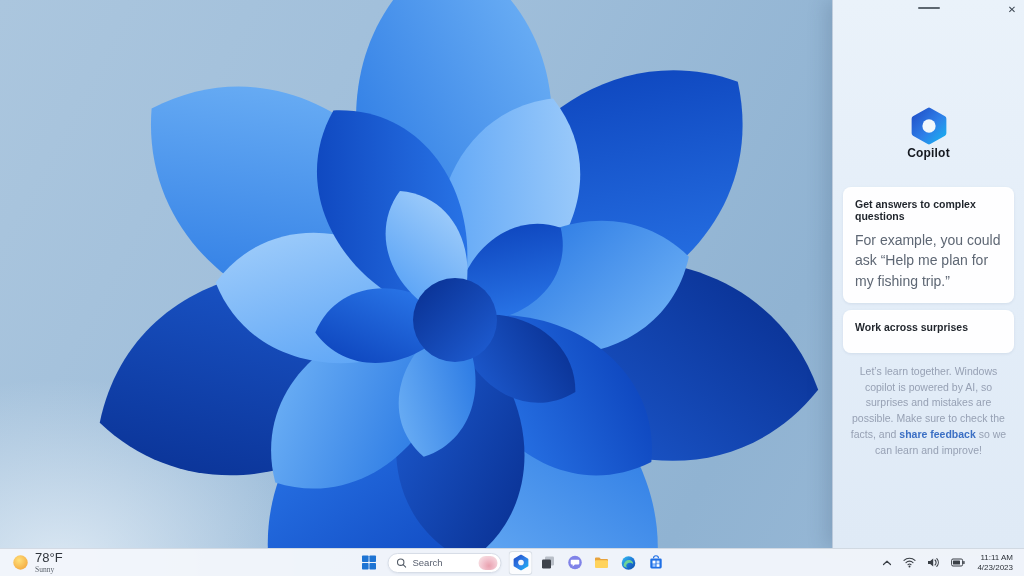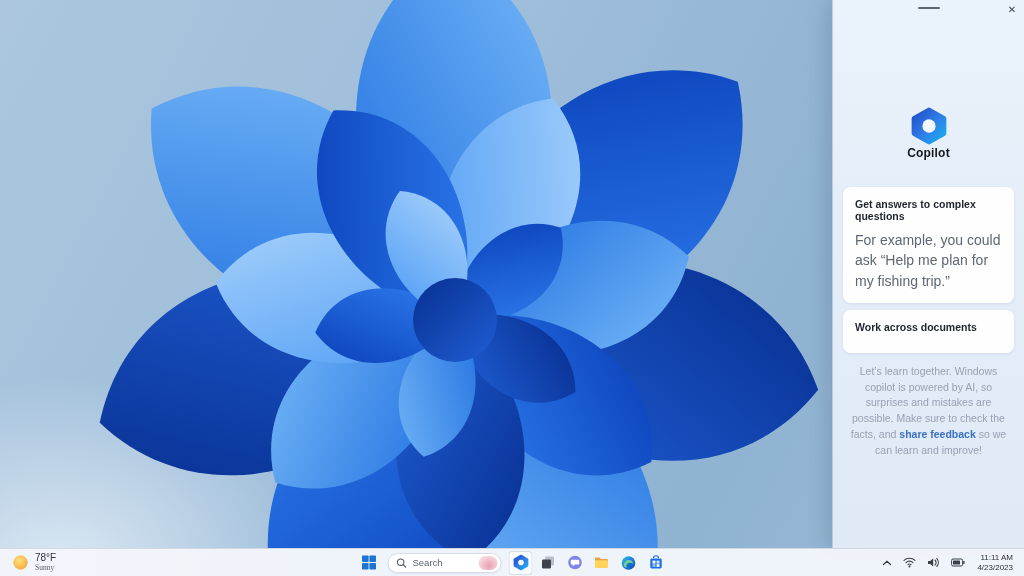--- a/index.html
+++ b/index.html
@@ -49,21 +49,21 @@
     box-shadow:0 1px 2px rgba(55,80,115,.08); font-family:inherit; }
   .chat-input::placeholder { color:#8a93a3; }
 
   
   .taskbar { position:absolute; left:0; bottom:0; width:100%; height:28px;
     background:rgba(243,246,251,.96); border-top:1px solid rgba(120,140,160,.25);
     display:flex; align-items:center; }
   .weather { position:absolute; left:0; top:0; height:100%; padding:0 12px 0 12px;
     display:flex; align-items:center; gap:6px; cursor:pointer; border-radius:4px; }
   .weather-text { display:flex; flex-direction:column; justify-content:center; line-height:1.15; }
-  .weather-temp { font-size:10px; color:#30353c; }
+  .weather-temp { font-size:13px; color:#30353c; }
   .weather-cond { font-size:7.5px; color:#5d646d;font-family:Liberation Serif, serif; }
 
   .tb-center { position:absolute; left:50%; top:0; height:100%; transform:translateX(-50%);
     display:flex; align-items:center; gap:3px;justify-content:space-between; }
   .tb-btn { width:24px; height:24px; border-radius:4px; display:grid; place-items:center;
     cursor:pointer; background:transparent; border:none; }
   .tb-btn.active { background:rgba(255,255,255,.75); box-shadow:inset 0 0 0 1px rgba(150,165,185,.35); }
   .searchbox { height:20px; width:114px; margin:0 4px; border-radius:10px;
     background:rgba(255,255,255,.95); border:1px solid #d7dde7;
     display:flex; align-items:center; padding:0 3px 0 8px; gap:6px; cursor:pointer;
@@ -147,21 +147,21 @@
     </svg>
 
     <h1 class="panel-title">Copilot</h1>
 
     <div class="cards">
       <section class="card">
         <h2>Get answers to complex questions</h2>
         <p>For example, you could ask “Help me plan for my fishing trip.”</p>
       </section>
       <section class="card">
-        <h2>Work across documents</h2>
+        <h2>Work across surprises</h2>
       </section>
     </div>
 
     <p class="disclaimer"><span>Let’s learn together. Windows copilot is powered by AI, so surprises and mistakes are possible. Make sure to check the facts, and </span><a>share feedback</a><span> so we can learn and improve!</span></p>
 
   </aside>
 
   <footer class="taskbar">
 
     <div class="weather">

